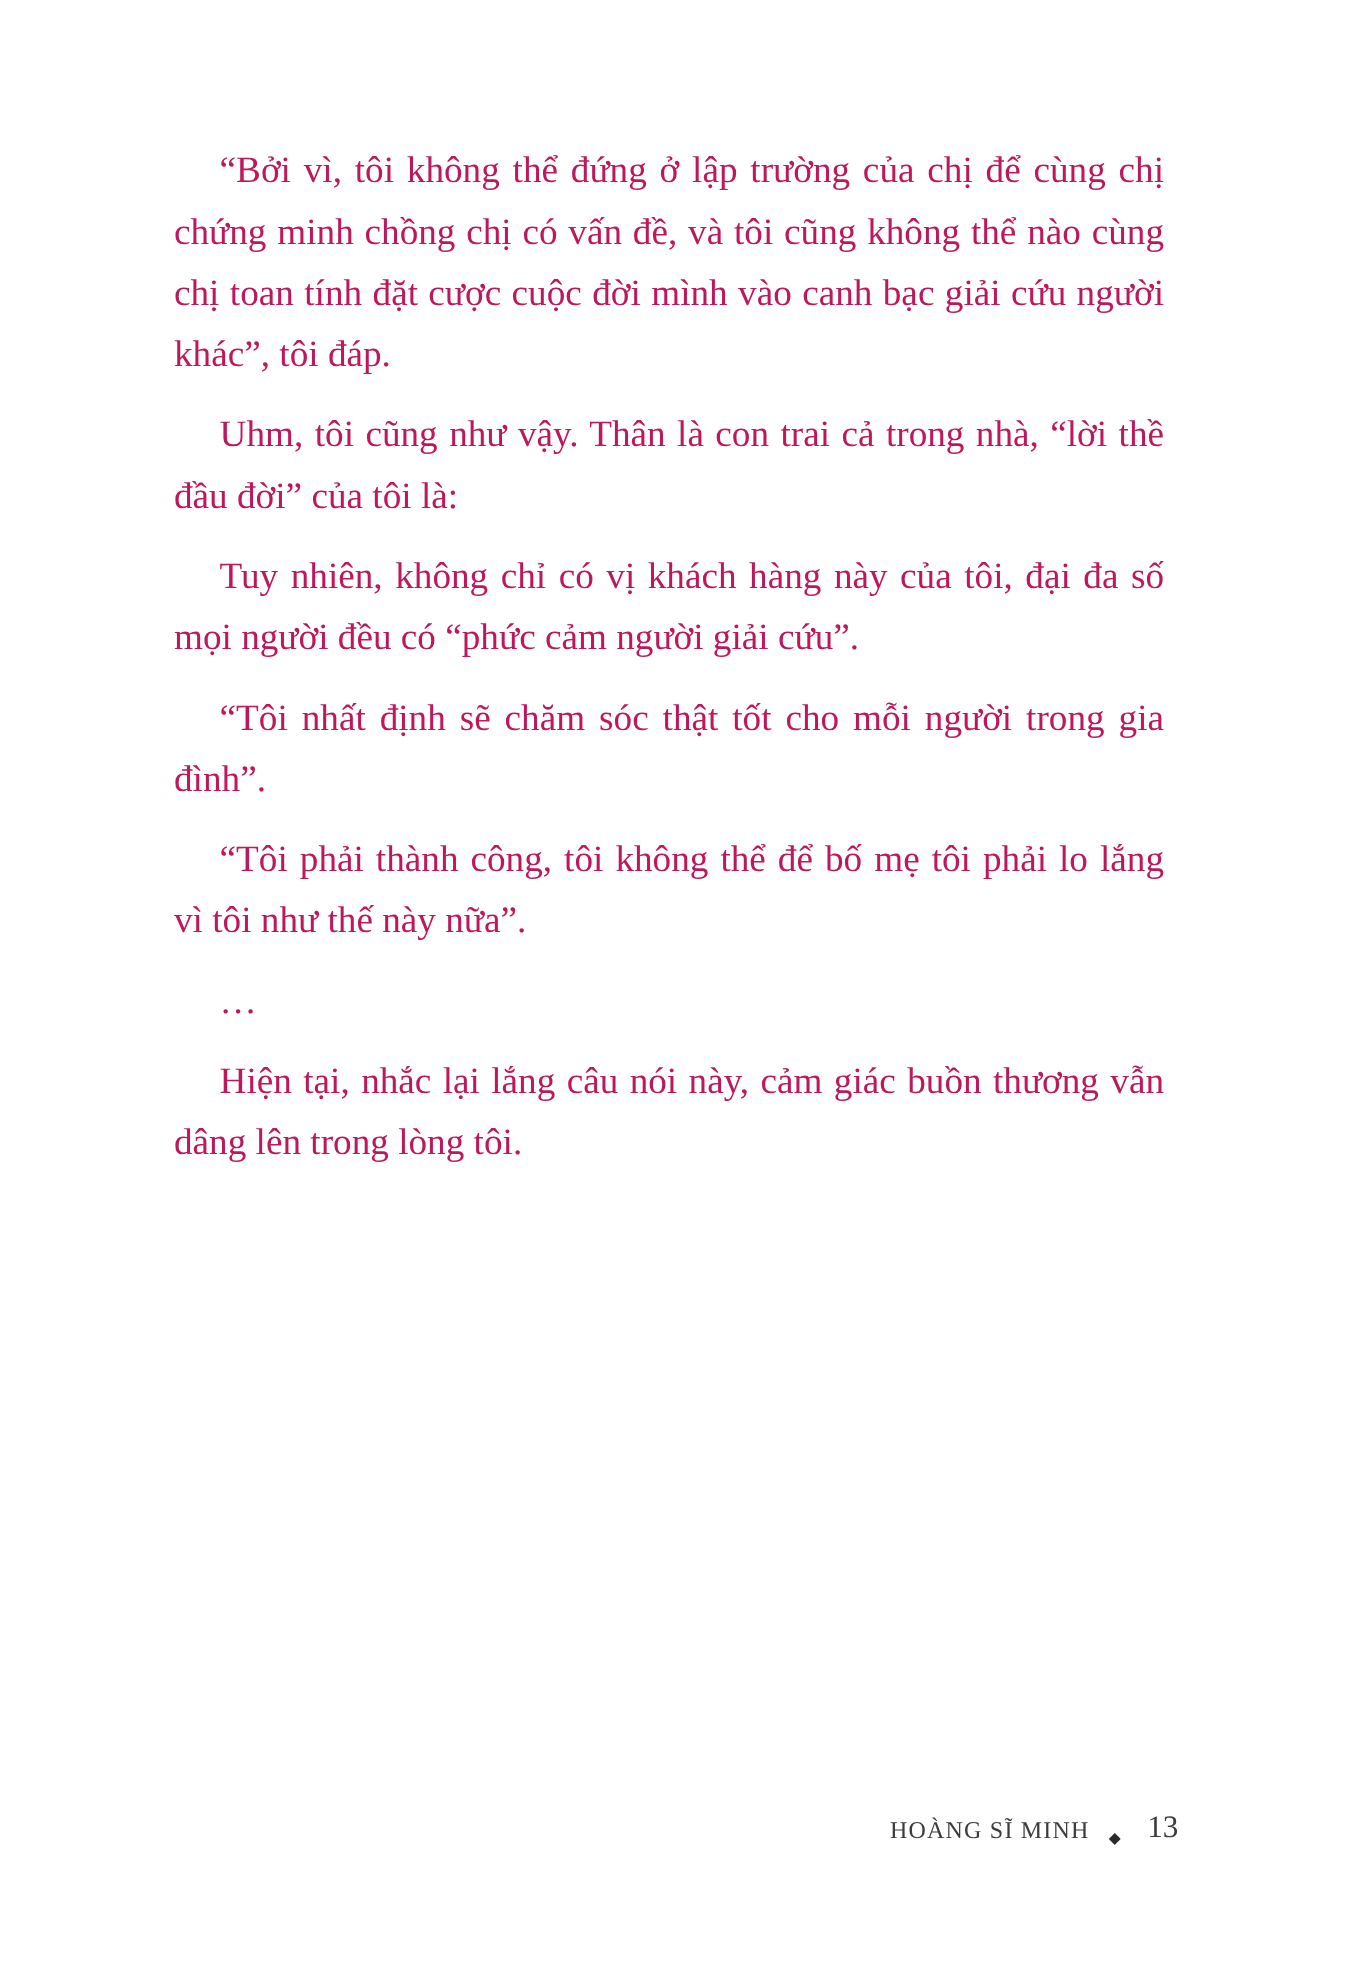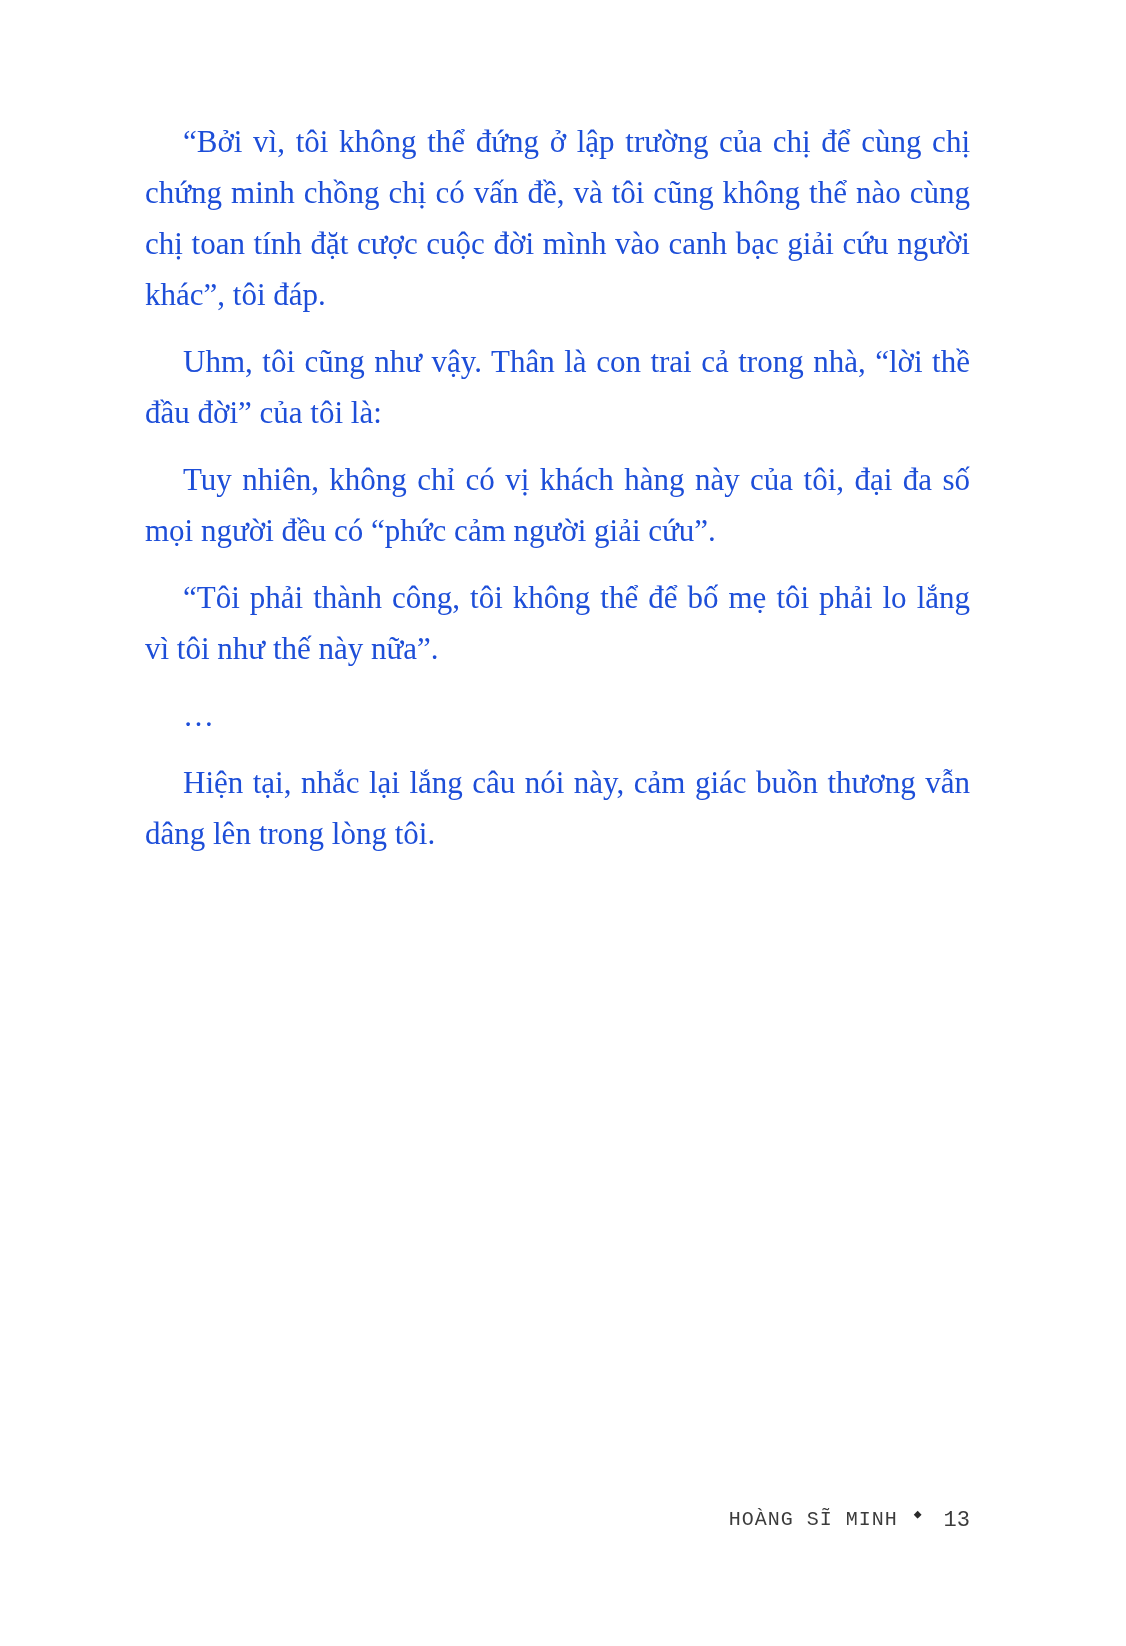--- a/index.html
+++ b/index.html
@@ -19,69 +19,70 @@
     inset: 0;
     background: #ffffff;
   }
   .text-block {
     position: absolute;
     left: 145px;
     top: 116px;
     width: 825px;
     font-size: 31px;
     line-height: 51px;
-    color: #1d4ed8;
+    color: #be185d;
     text-align: justify;
     text-justify: inter-word;
     hyphens: none;
   }
   .text-block p {
     margin: 0 0 16px 0;
     text-indent: 38px;
   }
   .text-block p:last-child {
     margin-bottom: 0;
   }
   p[data-name="ellipsis-paragraph"] {
     letter-spacing: 4px;
   }
   .running-footer {
     position: absolute;
     top: 1508px;
-    right: 156px;
+    right: 144px;
     display: flex;
-    align-items: flex-start;
-    font-family: Liberation Mono, monospace;
+    align-items: flex-end;
+    font-family: Liberation Serif, serif;
     font-size: 20px;
     letter-spacing: 1px;
     color: #3c3c3c;
     white-space: nowrap;
   }
   .running-footer .diamond {
     font-size: 13px;
     color: #2a2a2a;
     margin: 0 22px 0 16px;
     letter-spacing: 0;
     line-height: 1;
   }
   .running-footer .page-num {
-    font-size: 22px;
+    font-size: 26px;
     letter-spacing: 0;
   }
 </style>
 </head>
 <body>
 
 <div class="page" data-name="book-page">
 
   <main class="text-block" data-name="page-body">
 
   <p data-name="body-paragraph">“Bởi vì, tôi không thể đứng ở lập trường của chị để cùng chị chứng minh chồng chị có vấn đề, và tôi cũng không thể nào cùng chị toan tính đặt cược cuộc đời mình vào canh bạc giải cứu người khác”, tôi đáp.</p>
       <p data-name="body-paragraph">Uhm, tôi cũng như vậy. Thân là con trai cả trong nhà, “lời thề đầu đời” của tôi là:</p>
       <p data-name="body-paragraph">Tuy nhiên, không chỉ có vị khách hàng này của tôi, đại đa số mọi người đều có “phức cảm người giải cứu”.</p>
+      <p data-name="body-paragraph">“Tôi nhất định sẽ chăm sóc thật tốt cho mỗi người trong gia đình”.</p>
       <p data-name="body-paragraph">“Tôi phải thành công, tôi không thể để bố mẹ tôi phải lo lắng vì tôi như thế này nữa”.</p>
       <p data-name="ellipsis-paragraph">…</p>
       <p data-name="body-paragraph">Hiện tại, nhắc lại lắng câu nói này, cảm giác buồn thương vẫn dâng lên trong lòng tôi.</p>
     </main>
 
   <footer class="running-footer" data-name="page-footer">
     <span data-name="footer-author">HOÀNG SĨ MINH</span>
     <span class="diamond" data-name="diamond-icon">◆</span>
     <span class="page-num" data-name="footer-page-number">13</span>
   </footer>

